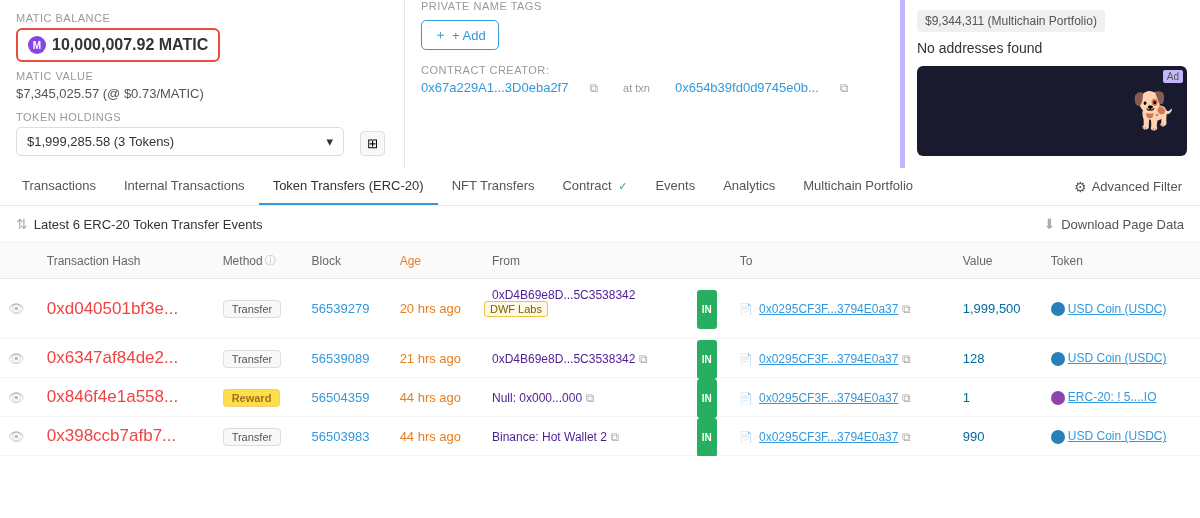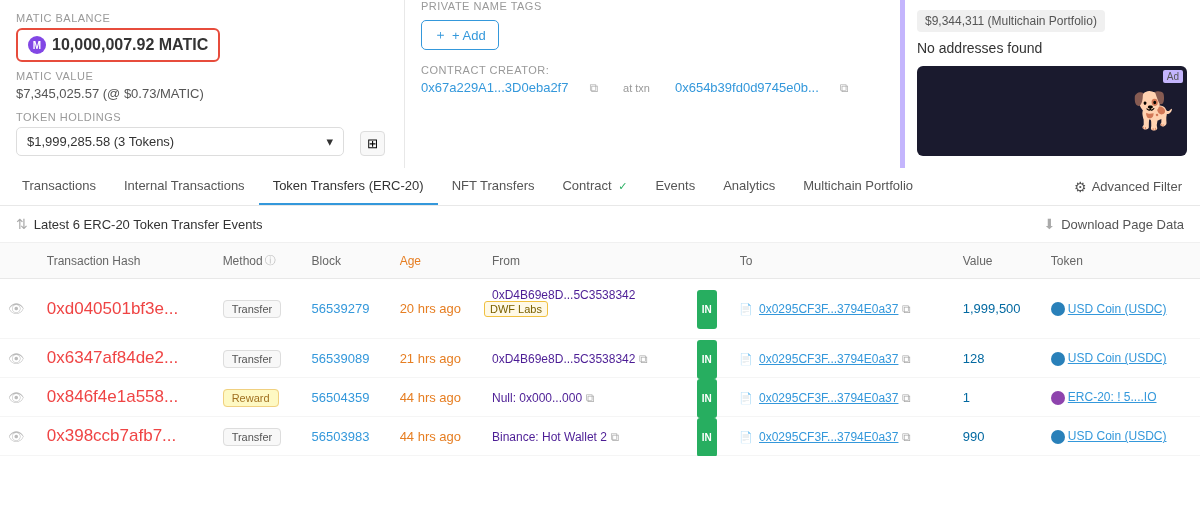--- a/index.html
+++ b/index.html
@@ -59,21 +59,21 @@
     .table-wrapper { width: 100%; overflow-x: auto; }
     table { width: 100%; border-collapse: collapse; font-size: 13px; }
     thead tr { background: #fafafa; border-bottom: 1px solid #e8e8e8; }
     thead th { padding: 10px 8px; text-align: left; color: #666; font-weight: 500; font-size: 12px; white-space: nowrap; }
     thead th.sortable { color: #e67e22; margin-left: 32px; }
     tbody tr { border-bottom: 1px solid #f5f5f5; }
     tbody td { padding: 9px 8px; color: #333; vertical-align: middle; white-space: nowrap; }
     .eye-icon { color: #bbb; cursor: pointer; font-size: 13px; }
     .tx-link { color: #ef4444; text-decoration: none; font-size: 17px; }
     .method-badge { border: 1px solid #ddd; border-radius: 4px; padding: 2px 8px; font-size: 11px; color: #555; background: #f8f8f8; }
-    .method-badge.reward { border-color: #f0d080; color: #a07020; background: #fef9c3; }
+    .method-badge.reward { border-color: #f0d080; color: #a07020; background: #fde047; font-weight: bold; }
     .block-link { color: #3498db; text-decoration: none; }
     .age-text { color: #e67e22; }
     .addr-from { color: #4c1d95; text-decoration: none; font-size: 12px; }
     .in-badge { background: #27ae60; color: #fff; font-size: 10px; padding: 14px 5px; border-radius: 3px; font-weight: bold; }
     .to-addr { color: #3498db; font-size: 12px; }
     .value-num { color: #0369a1; font-weight: 500; }
     .token-name { color: #3498db; font-size: 12px; }
     .token-icon-circle { width: 14px; height: 14px; border-radius: 50%; background: #2980b9; display: inline-block; vertical-align: middle; margin-right: 3px; }
     .token-icon-circle.erc20 { background: #8e44ad; }
     .doc-icon { color: #aaa; font-size: 11px; margin-right: 2px; }

